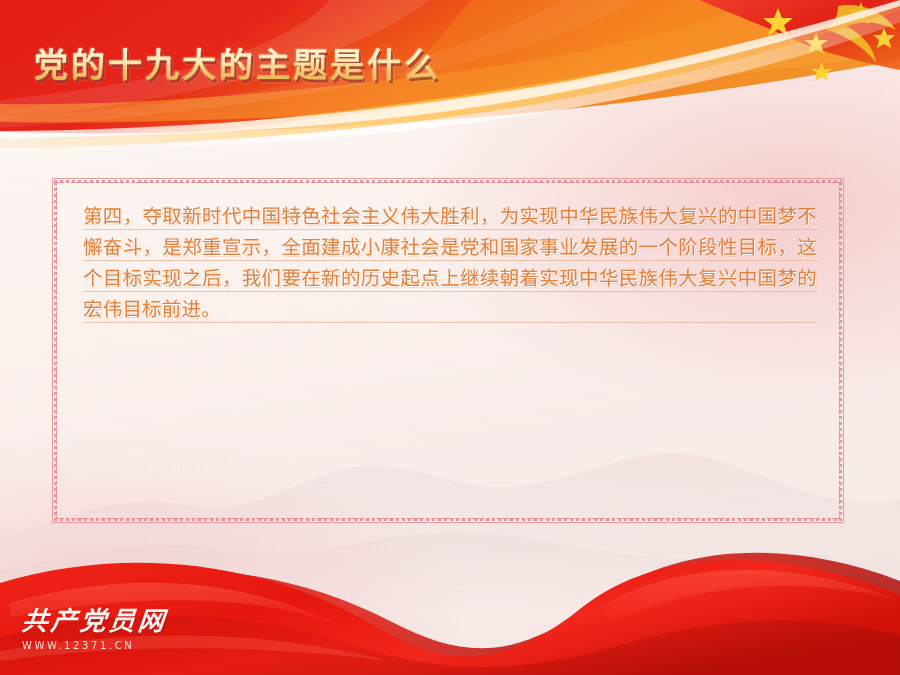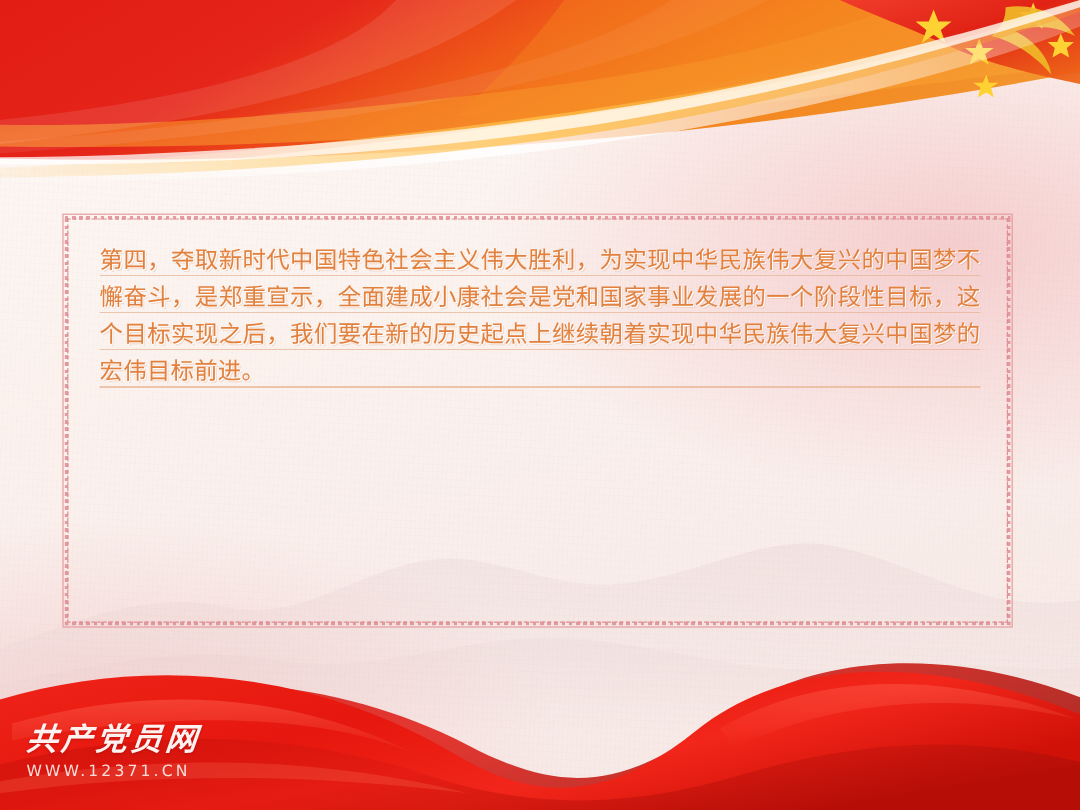--- a/index.html
+++ b/index.html
@@ -174,21 +174,21 @@
     color: #fdf2f0;
     letter-spacing: 3px;
     line-height: 1;
     font-style: italic;
     transform: skewX(-6deg);
     text-shadow: 0 1px 2px rgba(120,0,0,.35);
   }
   .wm-url {
     margin-top: 6px;
     font-family: "DejaVu Sans", "Liberation Sans", sans-serif;
-    font-size: 13px;
+    font-size: 10px;
     letter-spacing: 2.6px;
     color: #fbe7e4;
     opacity: .95;
   }
 </style>
 </head>
 <body>
 
 <div class="slide">
 
@@ -262,20 +262,23 @@
         </g>
 
         <path d="M838,6 C862,2 884,12 896,30 C880,22 862,20 846,26 C862,34 874,48 876,62 C862,46 844,34 826,30 C836,22 838,14 838,6 Z" fill="#f0b828" opacity=".92"></path>
 
         <path d="M0,150 C180,136 420,110 620,74 C740,52 830,26 900,0 L900,22 C820,54 700,86 560,110 C380,140 170,152 0,152 Z" fill="url(#whiteRib)" opacity=".9"></path>
         <path d="M0,140 C200,130 440,104 640,66 C760,42 840,18 900,0 L900,10 C830,34 740,62 610,90 C420,130 190,146 0,148 Z" fill="url(#goldRib)" opacity=".8"></path>
         <path d="M0,131 C170,130 360,116 540,86 C690,60 810,26 900,0 L900,6 C800,38 670,74 520,100 C350,129 160,138 0,137 Z" fill="#ffffff" opacity=".75"></path>
       </g>
     </svg>
 
+    <div class="title-wrap">
+      <div class="title-text">党的十九大的主题是什么</div>
+    </div>
   </div>
 
   <div class="frame">
     <div class="frame-inner">
       <p class="highlight-para">第四，夺取新时代中国特色社会主义伟大胜利，为实现中华民族伟大复兴的中国梦不懈奋斗，是郑重宣示，全面建成小康社会是党和国家事业发展的一个阶段性目标，这个目标实现之后，我们要在新的历史起点上继续朝着实现中华民族伟大复兴中国梦的宏伟目标前进。</p>
     </div>
   </div>
 
   <div class="waves">
     <svg width="900" height="150" viewBox="0 0 900 150">

